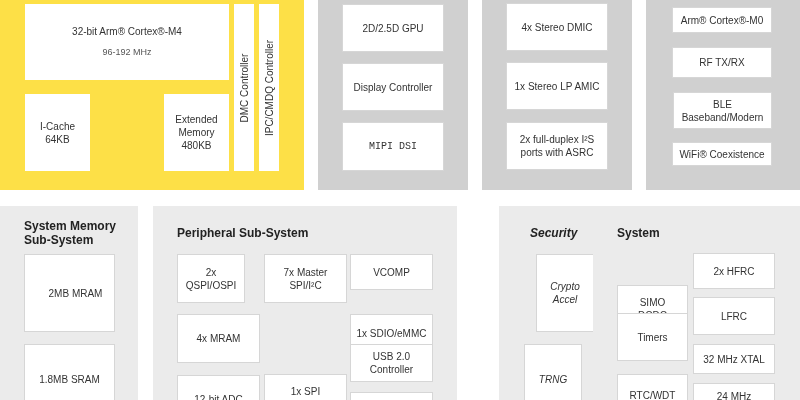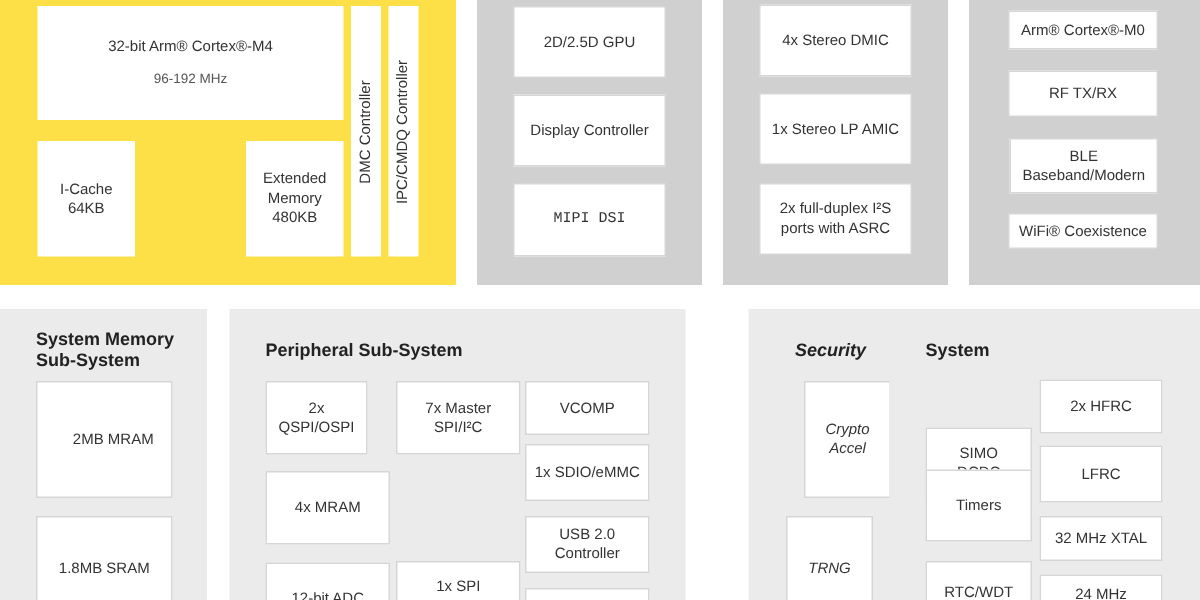--- a/index.html
+++ b/index.html
@@ -65,21 +65,21 @@
 </div>
 
 <div class="panel light" style="left:153px;top:206px;width:304px;height:194px;">
   <div class="title" style="left:24px;top:20px;">Peripheral Sub-System</div>
   <div class="box" style="left:24px;top:48px;width:68px;height:49px;">2x
 QSPI/OSPI</div>
   <div class="box" style="left:111px;top:48px;width:83px;height:49px;">7x Master
 SPI/I²C</div>
   <div class="box" style="left:197px;top:48px;width:83px;height:36px;">VCOMP</div>
   <div class="box" style="left:24px;top:108px;width:83px;height:49px;">4x MRAM</div>
-  <div class="box" style="left:197px;top:90px;width:83px;height:38px;">1x SDIO/eMMC</div>
+  <div class="box" style="left:197px;top:108px;width:83px;height:38px;">1x SDIO/eMMC</div>
   <div class="box" style="left:197px;top:138px;width:83px;height:38px;">USB 2.0
 Controller</div>
   <div class="box" style="left:24px;top:169px;width:83px;height:49px;">12-bit ADC</div>
   <div class="box" style="left:111px;top:168px;width:83px;height:49px;align-items:flex-start;padding-top:10px;">1x SPI</div>
   <div class="box" style="left:197px;top:186px;width:83px;height:30px;"></div>
 </div>
 
 <div class="panel light" style="left:499px;top:206px;width:108px;height:194px;font-style:italic;">
   <div class="title" style="left:31px;top:20px;">Security</div>
   <div class="box" style="left:25px;top:48px;width:58px;height:78px;margin-left:12px;">Crypto

